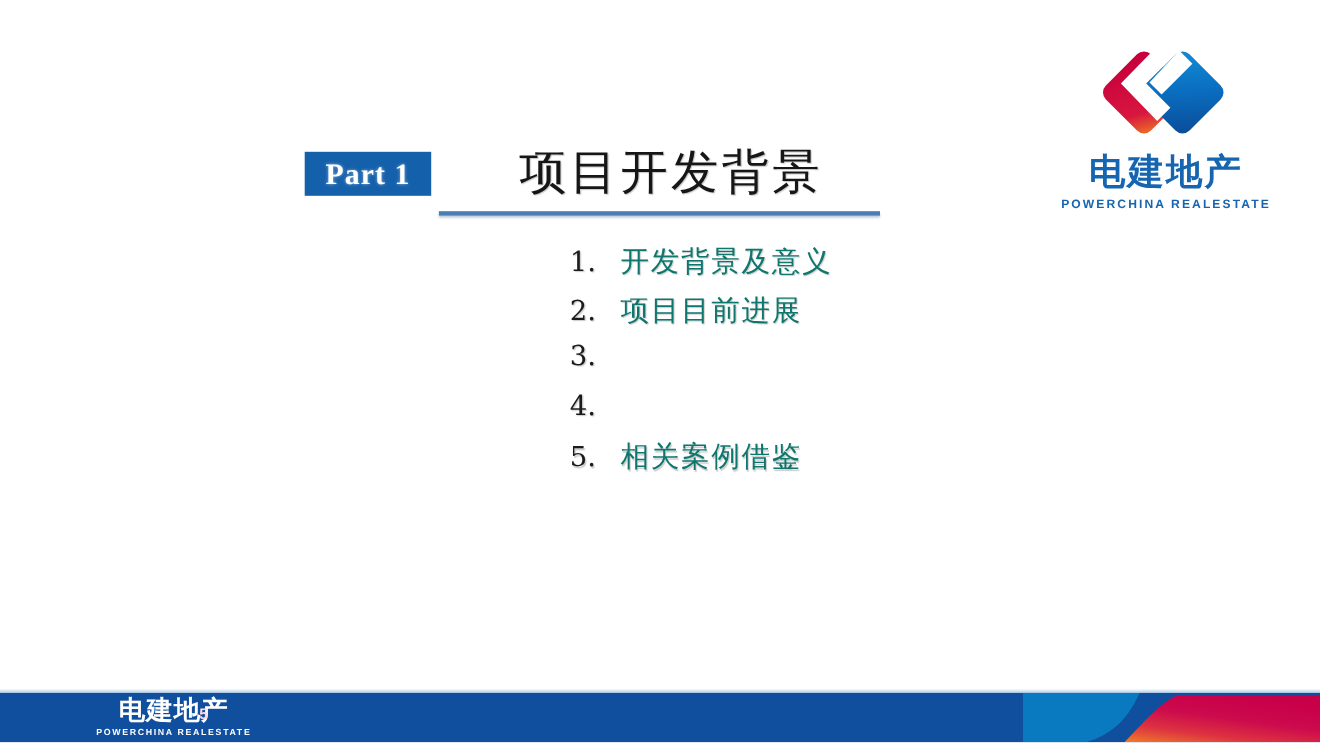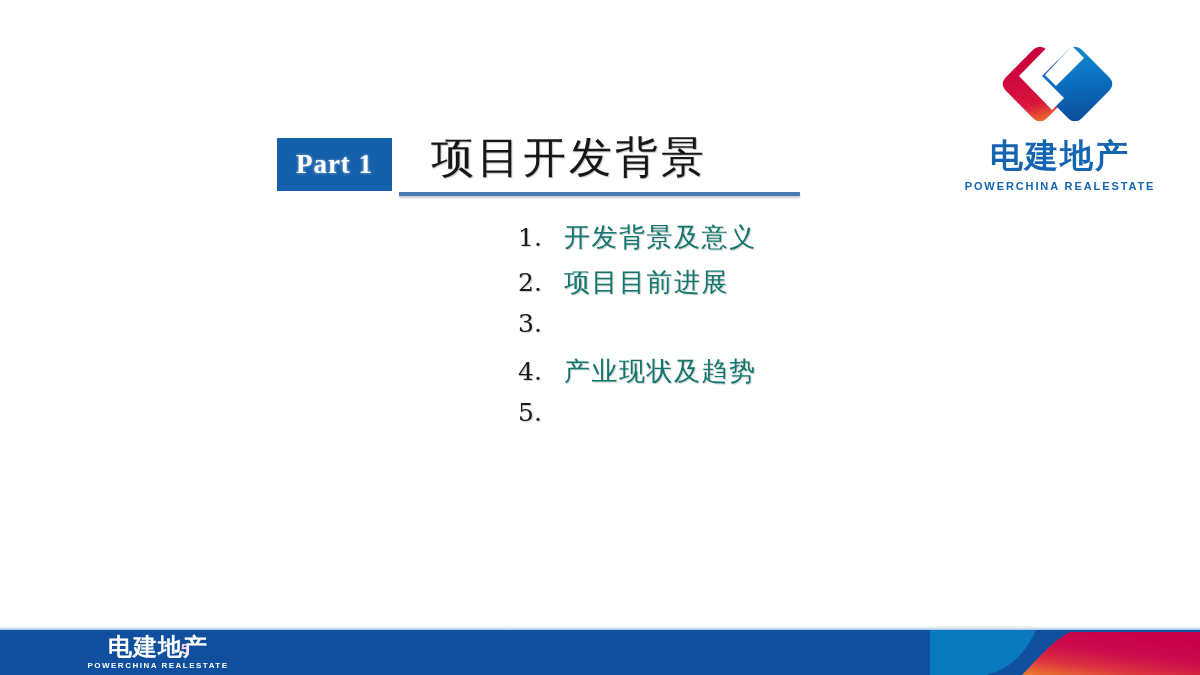--- a/index.html
+++ b/index.html
@@ -60,37 +60,37 @@
     color: #1565b0;
     white-space: nowrap;
   }
 
   
   .part-badge {
     position: absolute;
     left: 277px;
     top: 138px;
     width: 115px;
-    height: 53px;
+    height: 40px;
     background: #1560ab;
     display: flex;
     align-items: center;
     justify-content: center;
   }
   .part-badge-label {
     font-family: "Liberation Serif", serif;
     font-weight: bold;
     font-size: 27px;
     color: #ffffff;
     letter-spacing: 1px;
     text-shadow: 0 0 3px rgba(255,255,255,0.55);
   }
   .section-title {
     position: absolute;
-    left: 431px;
+    left: 472px;
     top: 129px;
     font-family: "DejaVu Serif", "Liberation Serif", serif;
     font-size: 43px;
     line-height: 56px;
     letter-spacing: 3px;
     color: #161616;
     white-space: nowrap;
     text-shadow: 1px 1px 1px rgba(150,150,150,0.55);
   }
   .title-rule {
@@ -256,24 +256,24 @@
     </div>
     <div class="agenda-item">
       <span class="agenda-num">2.</span>
       <span class="agenda-text">项目目前进展</span>
     </div>
     <div class="agenda-item">
       <span class="agenda-num">3.</span>
     </div>
     <div class="agenda-item">
       <span class="agenda-num">4.</span>
-      <span class="agenda-text">产业现状及趋势</span>
     </div>
     <div class="agenda-item">
       <span class="agenda-num">5.</span>
+      <span class="agenda-text">相关案例借鉴</span>
     </div>
   </div>
 
   <div class="footer-hairline"></div>
   <div class="footer-bar">
     <div class="footer-logo">
       <div class="footer-logo-cn">电建地产</div>
       <div class="footer-logo-en">POWERCHINA REALESTATE</div>
     </div>
     <svg class="footer-swoosh" viewBox="0 0 270 45" preserveAspectRatio="none">

